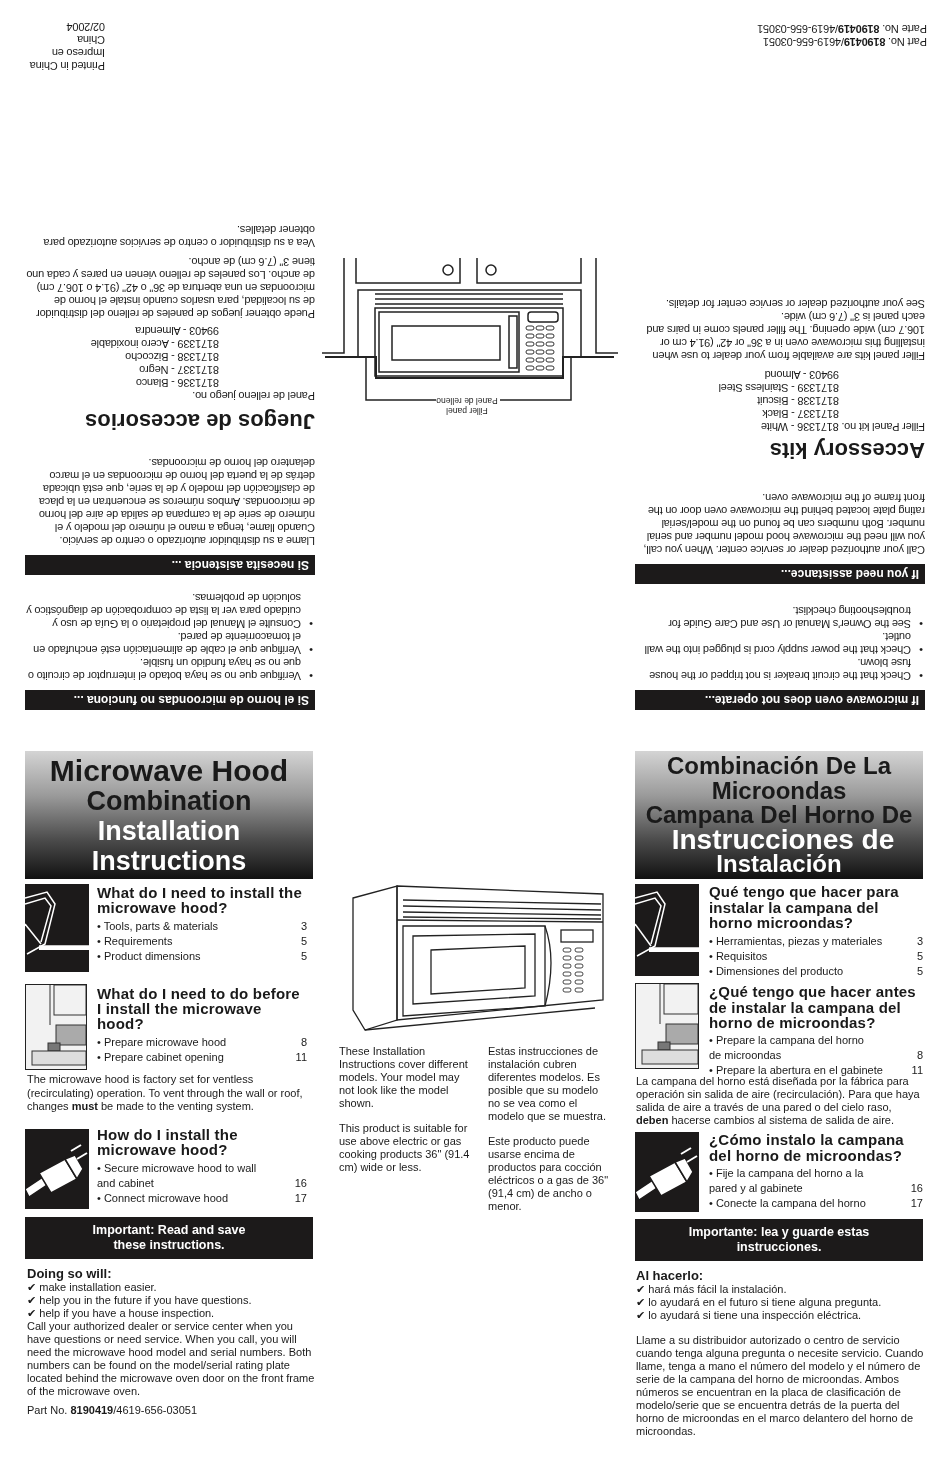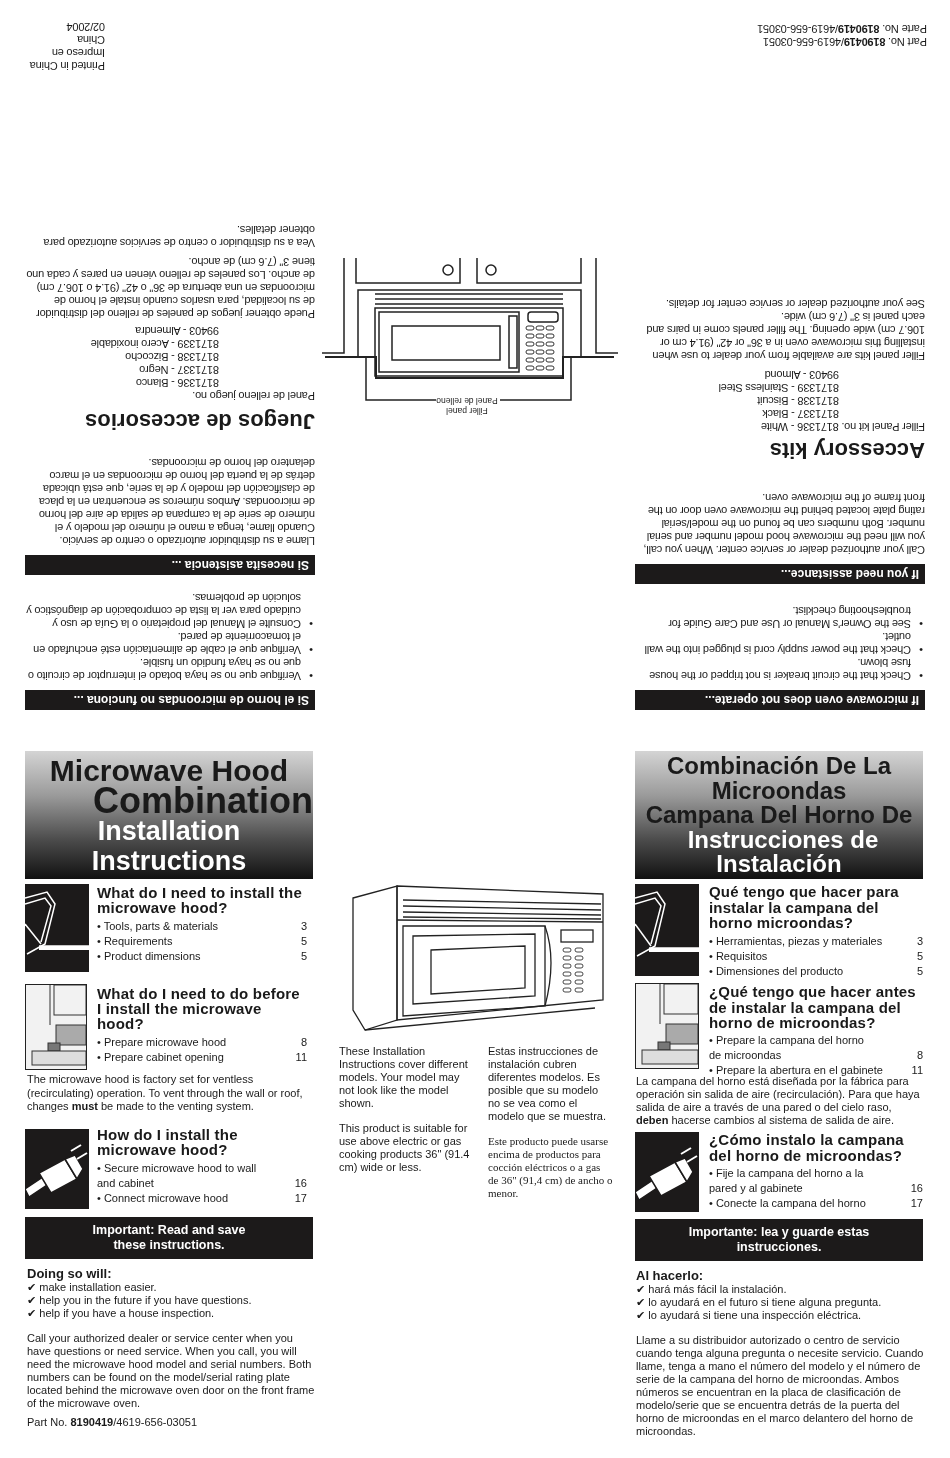--- a/index.html
+++ b/index.html
@@ -148,21 +148,21 @@
     </g>
   </svg>
   <div class="abs" style="left:118px; top:12px; width:66px; text-align:center; font-size:8.5px; line-height:10px;">
     <div>Filler panel</div>
     <div>Panel de relleno</div>
   </div>
 </div>
 
 <div class="abs titlebox" style="left:25px; top:751px; width:288px; height:128px; padding-top:4px; box-sizing:border-box;">
   <div class="t1" style="font-size:30px; line-height:31px;">Microwave Hood</div>
-  <div class="t1" style="font-size:36px; line-height:30px;text-align:right;">Combination</div>
+  <div class="t1" style="font-size:27px; line-height:30px;">Combination</div>
   <div class="t2" style="font-size:27px; line-height:30px;">Installation</div>
   <div class="t2" style="font-size:27px; line-height:30px;">Instructions</div>
 </div>
 
 <div class="abs icon-box" style="left:25px; top:884px; width:64px; height:88px;">
   <svg width="64" height="88" viewBox="0 0 64 88">
     <g fill="none" stroke="#fff" stroke-width="1.5">
       <polyline points="0,14 22,8 30,20 20,60 2,70"></polyline>
       <polyline points="0,20 20,14 26,22 16,58"></polyline>
       <line x1="14" y1="62" x2="64" y2="62"></line>
@@ -247,21 +247,21 @@
 
 <div class="abs imp" style="left:25px; top:1217px; width:288px; height:42px; box-sizing:border-box; padding:6px 50px;">Important:  Read and save these instructions.</div>
 
 <div class="abs cond" style="left:27px; top:1266px; width:290px;">
   <div style="font-size:13px; font-weight:bold; line-height:15px;">Doing so will:</div>
   <div style="font-size:11px; line-height:13px;">
     <div><span>✔</span> <span>make installation easier.</span></div>
     <div><span>✔</span> <span>help you in the future if you have questions.</span></div>
     <div><span>✔</span> <span>help if you have a house inspection.</span></div>
   </div>
-  <p style="margin-top:12px; font-size:11px; line-height:13px;">Call your authorized dealer or service center when you have questions or need service. When you call, you will need the microwave hood model and serial numbers. Both numbers can be found on the model/serial rating plate located behind the microwave oven door on the front frame of the microwave oven.</p>
+  <p style="font-size:11px; line-height:13px;">Call your authorized dealer or service center when you have questions or need service. When you call, you will need the microwave hood model and serial numbers. Both numbers can be found on the model/serial rating plate located behind the microwave oven door on the front frame of the microwave oven.</p>
   <div style="margin-top:6px; font-size:11px;"><span>Part No. </span><b>8190419</b><span>/4619-656-03051</span></div>
 </div>
 
 <div class="abs" style="left:345px; top:880px; width:262px; height:152px;">
   <svg width="262" height="152" viewBox="0 0 262 152">
     <g fill="none" stroke="#222" stroke-width="1.3">
       <path d="M8,18 L52,6 L52,140 L20,150 L8,130 Z" fill="#fff"></path>
       <path d="M52,6 L258,14 L258,120 L52,140 Z"></path>
       <line x1="52" y1="40" x2="258" y2="42"></line>
       <line x1="58" y1="20" x2="256" y2="24"></line>
@@ -291,28 +291,28 @@
     </g>
   </svg>
 </div>
 
 <div class="abs cond" style="left:339px; top:1045px; width:132px; font-size:11px; line-height:13px;">
   <p>These Installation Instructions cover different models. Your model may not look like the model shown.</p>
   <p style="margin-top:12px;">This product is suitable for use above electric or gas cooking products 36" (91.4 cm) wide or less.</p>
 </div>
 <div class="abs cond" style="left:488px; top:1045px; width:125px; font-size:11px; line-height:13px;">
   <p>Estas instrucciones de instalación cubren diferentes modelos. Es posible que su modelo no se vea como el modelo que se muestra.</p>
-  <p style="margin-top:12px;font-family:Liberation Serif, serif;">Este producto puede usarse encima de productos para cocción eléctricos o a gas de 36" (91,4 cm) de ancho o menor.</p>
+  <p style="margin-top:12px;">Este producto puede usarse encima de productos para cocción eléctricos o a gas de 36" (91,4 cm) de ancho o menor.</p>
 </div>
 
 <div class="abs titlebox" style="left:635px; top:751px; width:288px; height:128px; padding-top:3px; box-sizing:border-box;">
   <div class="t1 cond" style="font-size:24px; line-height:24.5px;">Combinación De La</div>
   <div class="t1 cond" style="font-size:24px; line-height:24.5px;">Microondas</div>
   <div class="t1 cond" style="font-size:24px; line-height:24.5px;">Campana Del Horno De</div>
-  <div class="t2 cond" style="font-size:24px; line-height:24.5px;padding-left:8px;">Instrucciones de</div>
+  <div class="t2 cond" style="font-size:28px; line-height:24.5px;padding-left:8px;">Instrucciones de</div>
   <div class="t2 cond" style="font-size:24px; line-height:24.5px;">Instalación</div>
 </div>
 
 <div class="abs icon-box" style="left:635px; top:884px; width:64px; height:92px;">
   <svg width="64" height="92" viewBox="0 0 64 92">
     <g fill="none" stroke="#fff" stroke-width="1.5">
       <polyline points="0,14 22,8 30,20 20,62 2,72"></polyline>
       <polyline points="0,20 20,14 26,22 16,60"></polyline>
       <line x1="14" y1="64" x2="64" y2="64"></line>
       <line x1="0" y1="40" x2="16" y2="62"></line>

